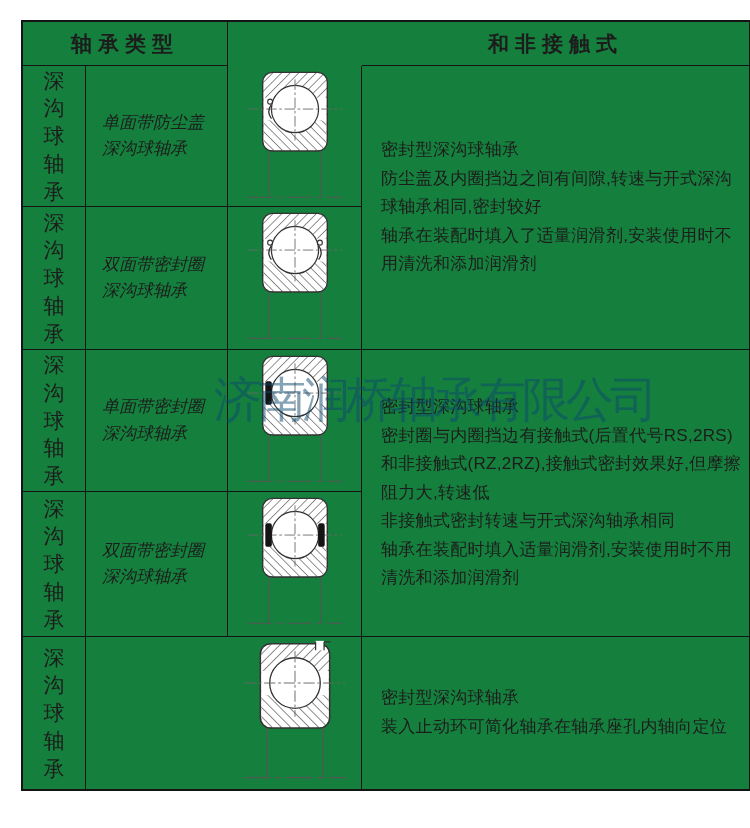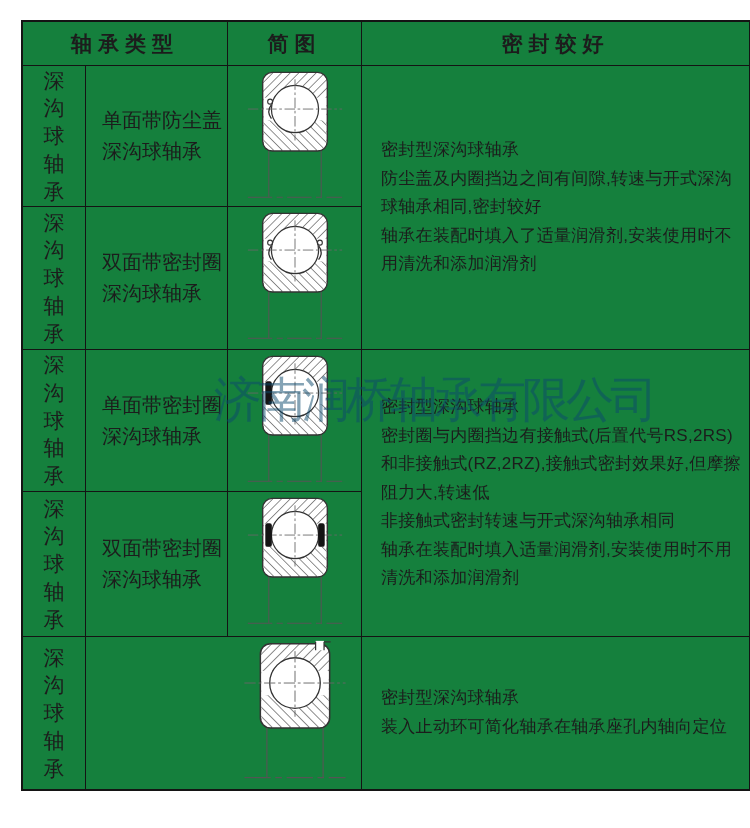--- a/index.html
+++ b/index.html
@@ -13,21 +13,21 @@
         display:flex;align-items:center;box-sizing:border-box;overflow:hidden;}
   .lastcol{border-right:none;}
   .lastrow{border-bottom:none;}
   .hdr{justify-content:center;font-weight:bold;font-size:21px;letter-spacing:6px;}
   .h-type{grid-column:1/3;grid-row:1;}
   .h-diag{grid-column:3/4;grid-row:1;}
   .h-feat{grid-column:4/5;grid-row:1;}
   .typecell{justify-content:center;}
   .typecell span{display:block;width:1.1em;font-size:21px;line-height:1.32;
                  word-break:break-all;text-align:center;}
-  .desccell{padding-left:16px;font-size:20px;line-height:1.55;white-space:pre-line;}
+  .desccell{padding-left:16px;font-size:17px;line-height:1.55;white-space:pre-line;font-style:italic;}
   .diagcell{justify-content:center;align-items:flex-start;padding-top:2px;}
   .featcell{padding-left:19px;font-size:17px;line-height:1.68;
             white-space:pre-line;letter-spacing:0.3px;}
   .featA{grid-column:4/5;grid-row:2/4;}
   .featB{grid-column:4/5;grid-row:4/6;}
   .featC{grid-column:4/5;grid-row:6/7;}
   .diagcell svg{display:block;}
   .watermark{position:absolute;left:214px;top:376px;font-size:48px;line-height:1;
              color:#0c4a6e;opacity:0.5;letter-spacing:-4px;white-space:nowrap;
              pointer-events:none;z-index:5;}
@@ -46,25 +46,22 @@
       <line x1="0" y1="0" x2="0" y2="7" stroke="#4d4d4d" stroke-width="1.4"></line>
     </pattern>
   </defs>
 </svg>
 
 <div class="table">
 
   <div class="cell hdr h-type">
     <span>轴承类型</span>
   </div>
-  <div class="cell hdr h-diag">
-    <span>简图</span>
-  </div>
   <div class="cell hdr h-feat lastcol">
-    <span>密封较好</span>
+    <span>和非接触式</span>
   </div>
 
   <div class="cell typecell" style="grid-column:1;grid-row:2">
     <span>深沟球轴承</span>
   </div>
   <div class="cell desccell" style="grid-column:2;grid-row:2">
     <span>单面带防尘盖
 深沟球轴承</span>
   </div>
   <div class="cell diagcell" style="grid-column:3;grid-row:2">

